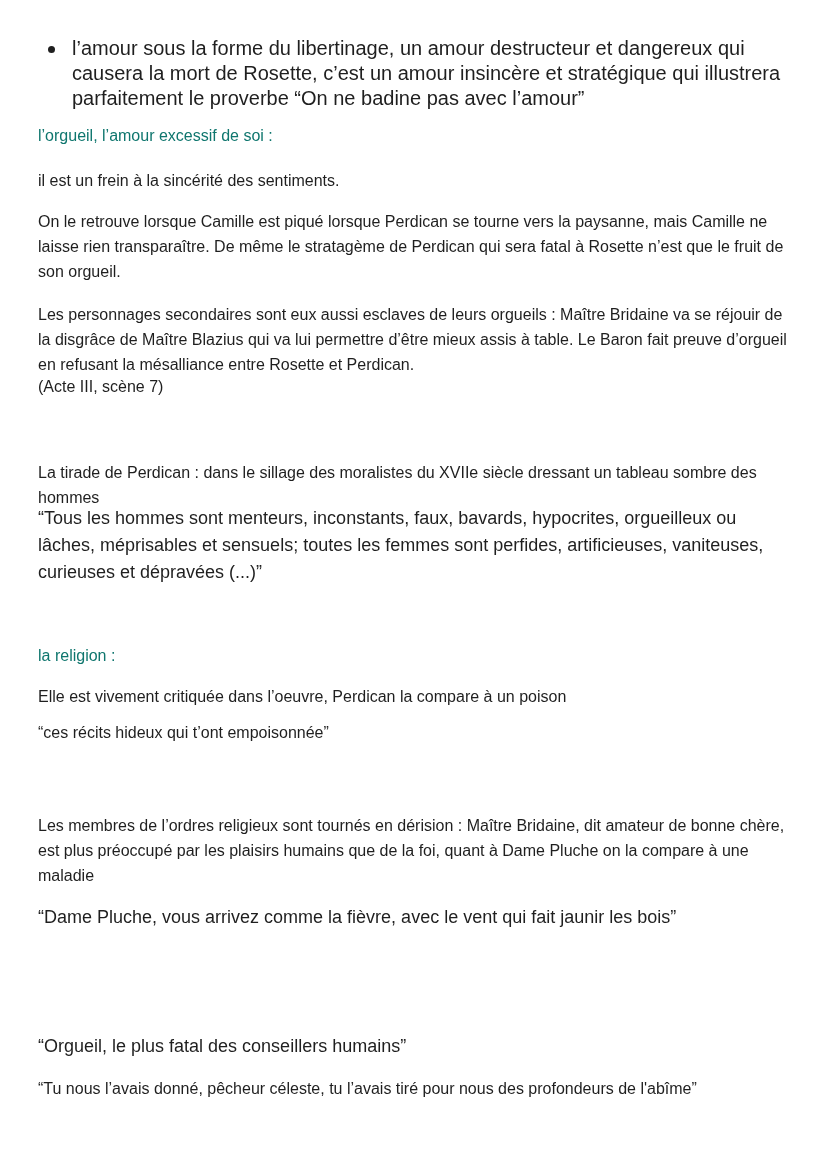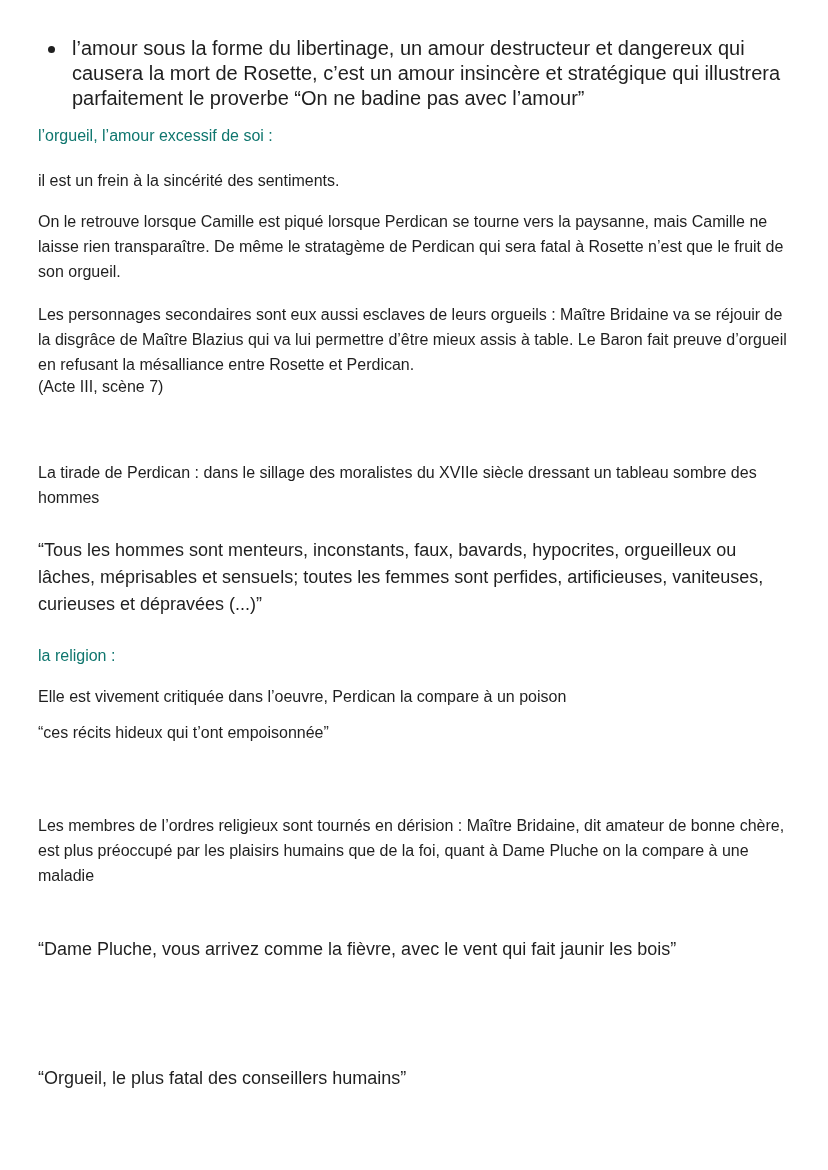--- a/index.html
+++ b/index.html
@@ -53,21 +53,20 @@
       position: absolute;
       left: 0;
       width: 750px;
       font-size: 16px;
       line-height: 25px;
       margin: 0;
     }
     .quote-large {
       font-size: 18px;
       line-height: 27px;
-      margin-top: 32px;
     }
   </style>
 </head>
 <body>
 
 <div class="page">
 
   <ul class="bullet-list">
     <li class="bullet-item">
       <span class="bullet-dot"></span>
@@ -95,14 +94,15 @@
 
   <p class="p" style="top:684px;">“ces récits hideux qui t’ont empoisonnée”</p>
 
   <p class="p" style="top:777px;">Les membres de l’ordres religieux sont tournés en dérision :  Maître Bridaine, dit amateur de bonne chère, est plus préoccupé par les plaisirs humains que de la foi, quant à Dame Pluche on la compare à une maladie</p>
 
   <p class="p quote-large" style="top:868px;">“Dame Pluche, vous arrivez comme la fièvre, avec le vent qui fait jaunir les bois”</p>
 
 
   <p class="p quote-large" style="top:997px;">“Orgueil, le plus fatal des conseillers humains”</p>
 
+  <p class="p" style="top:1040px;">“Tu nous l’avais donné, pêcheur céleste, tu l’avais tiré pour nous des profondeurs de l'abîme”</p>
 
 </div>
 
 </body></html>

